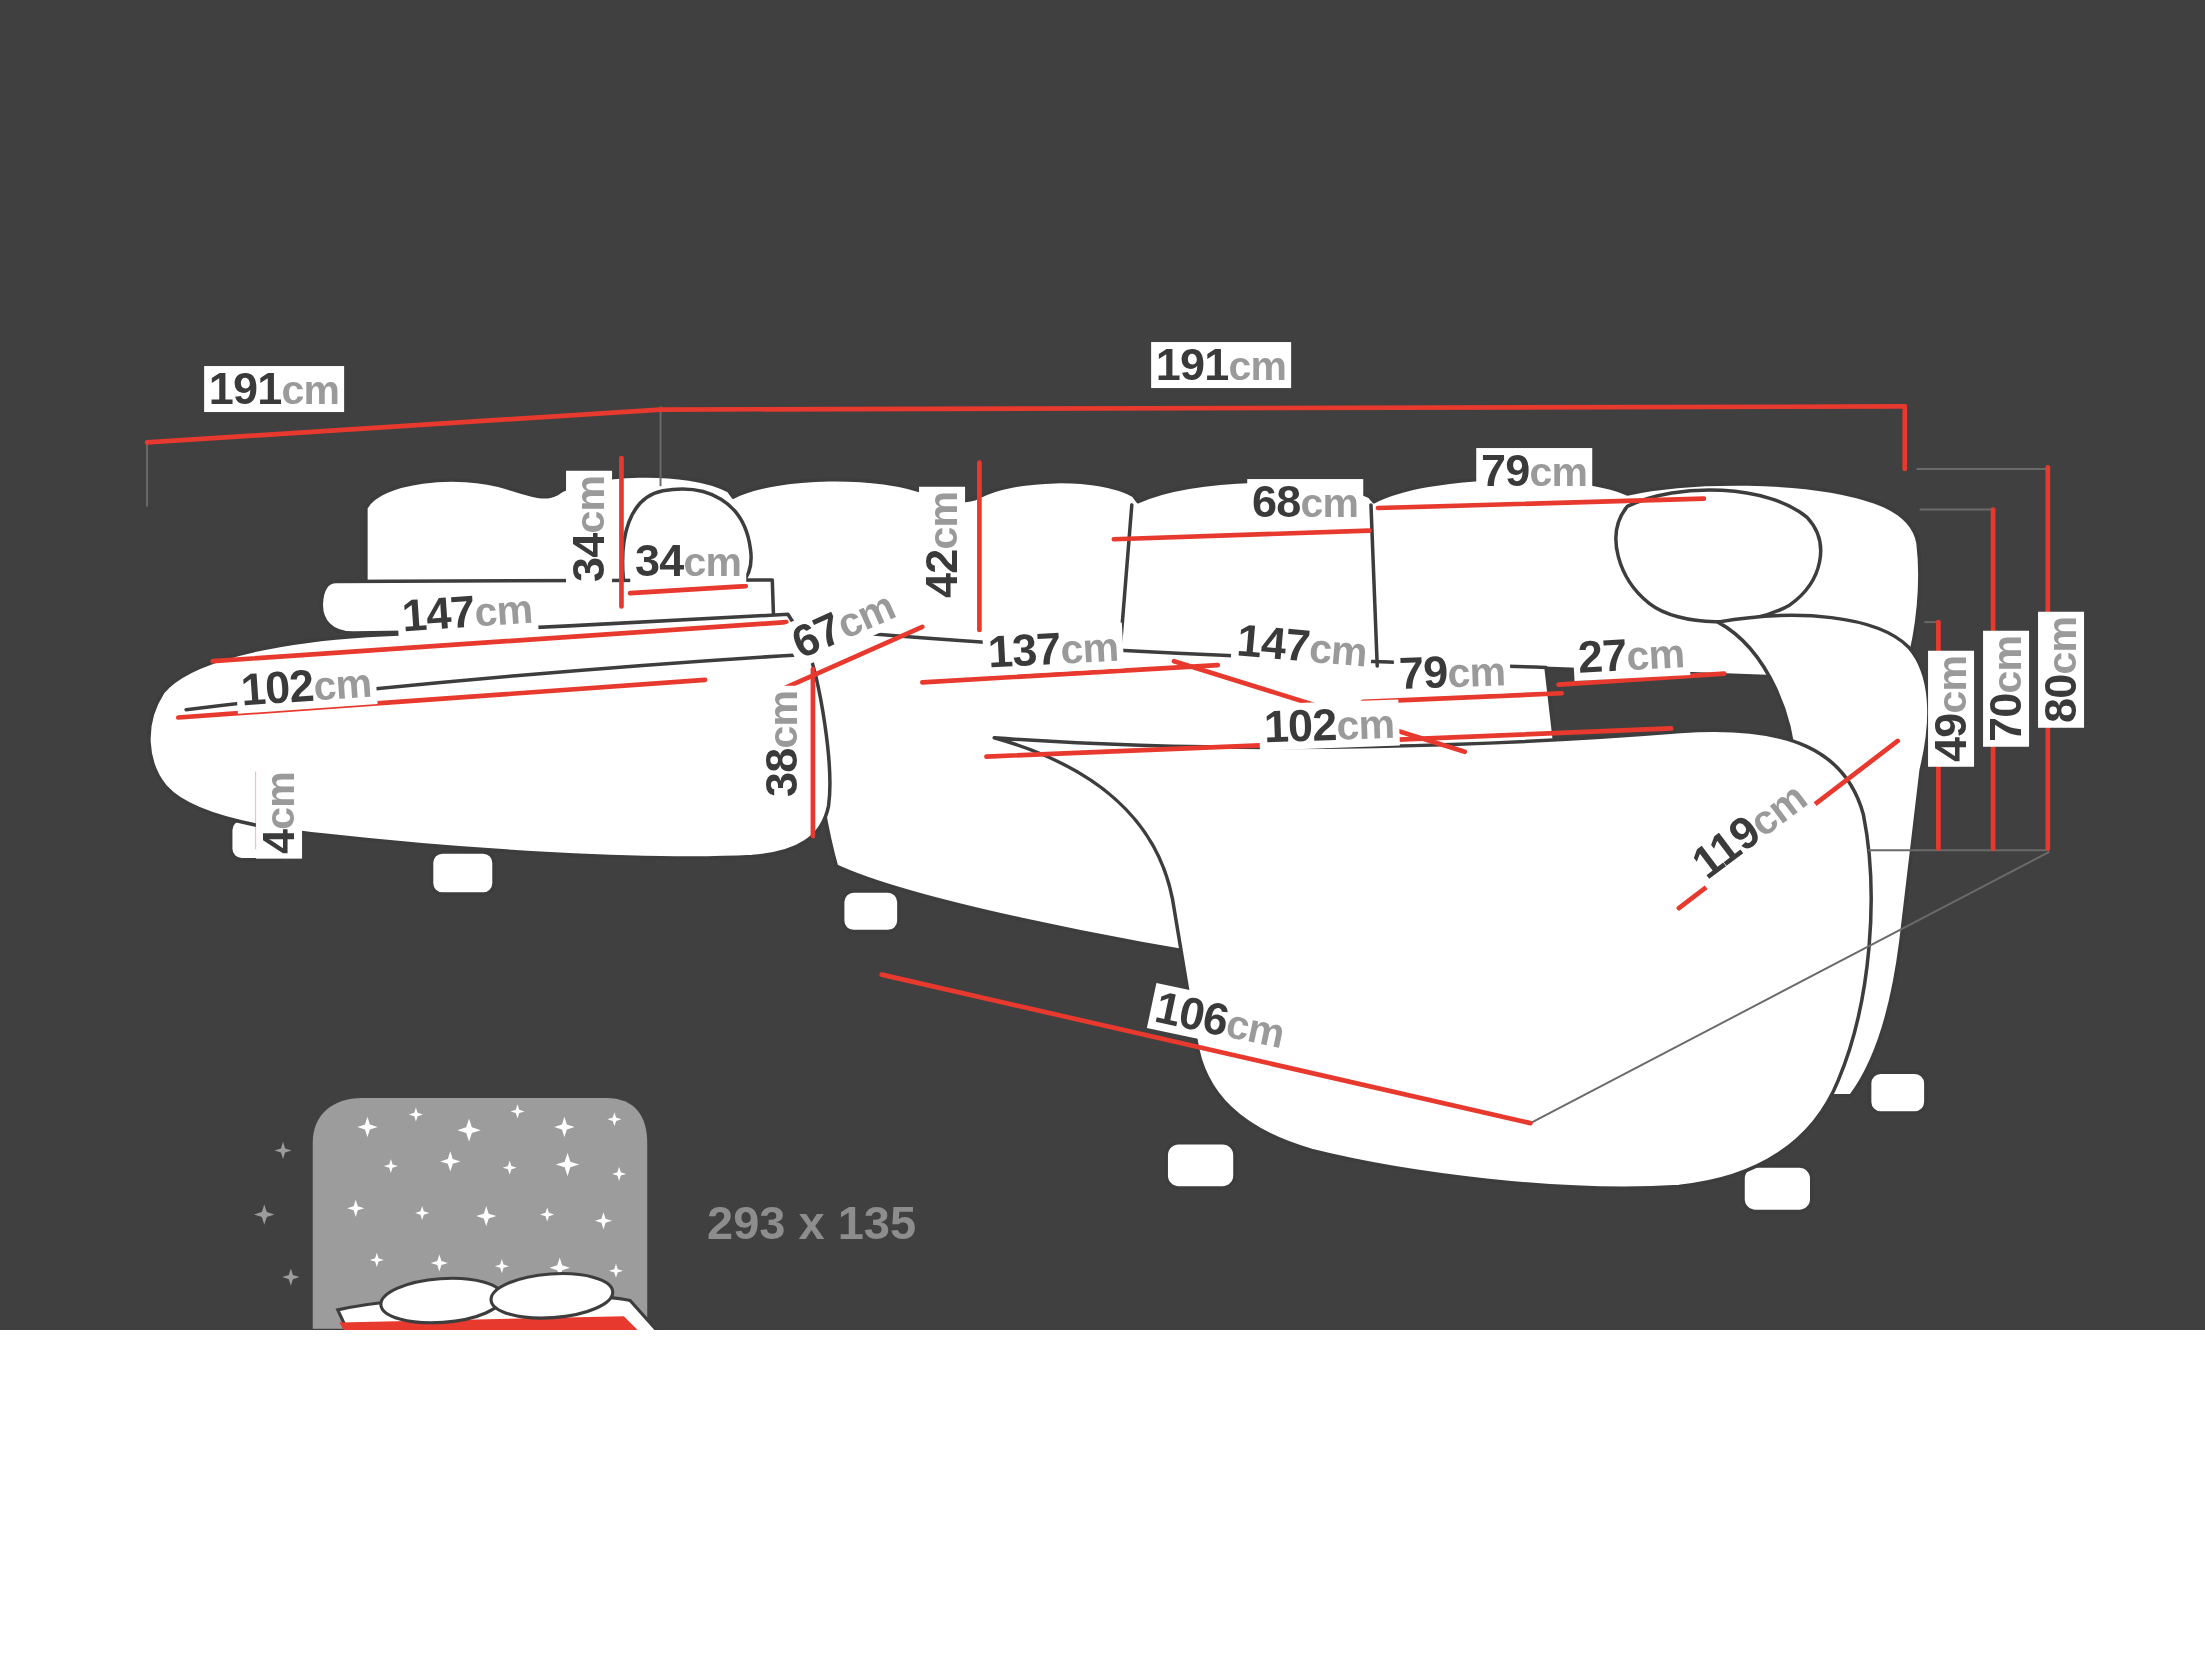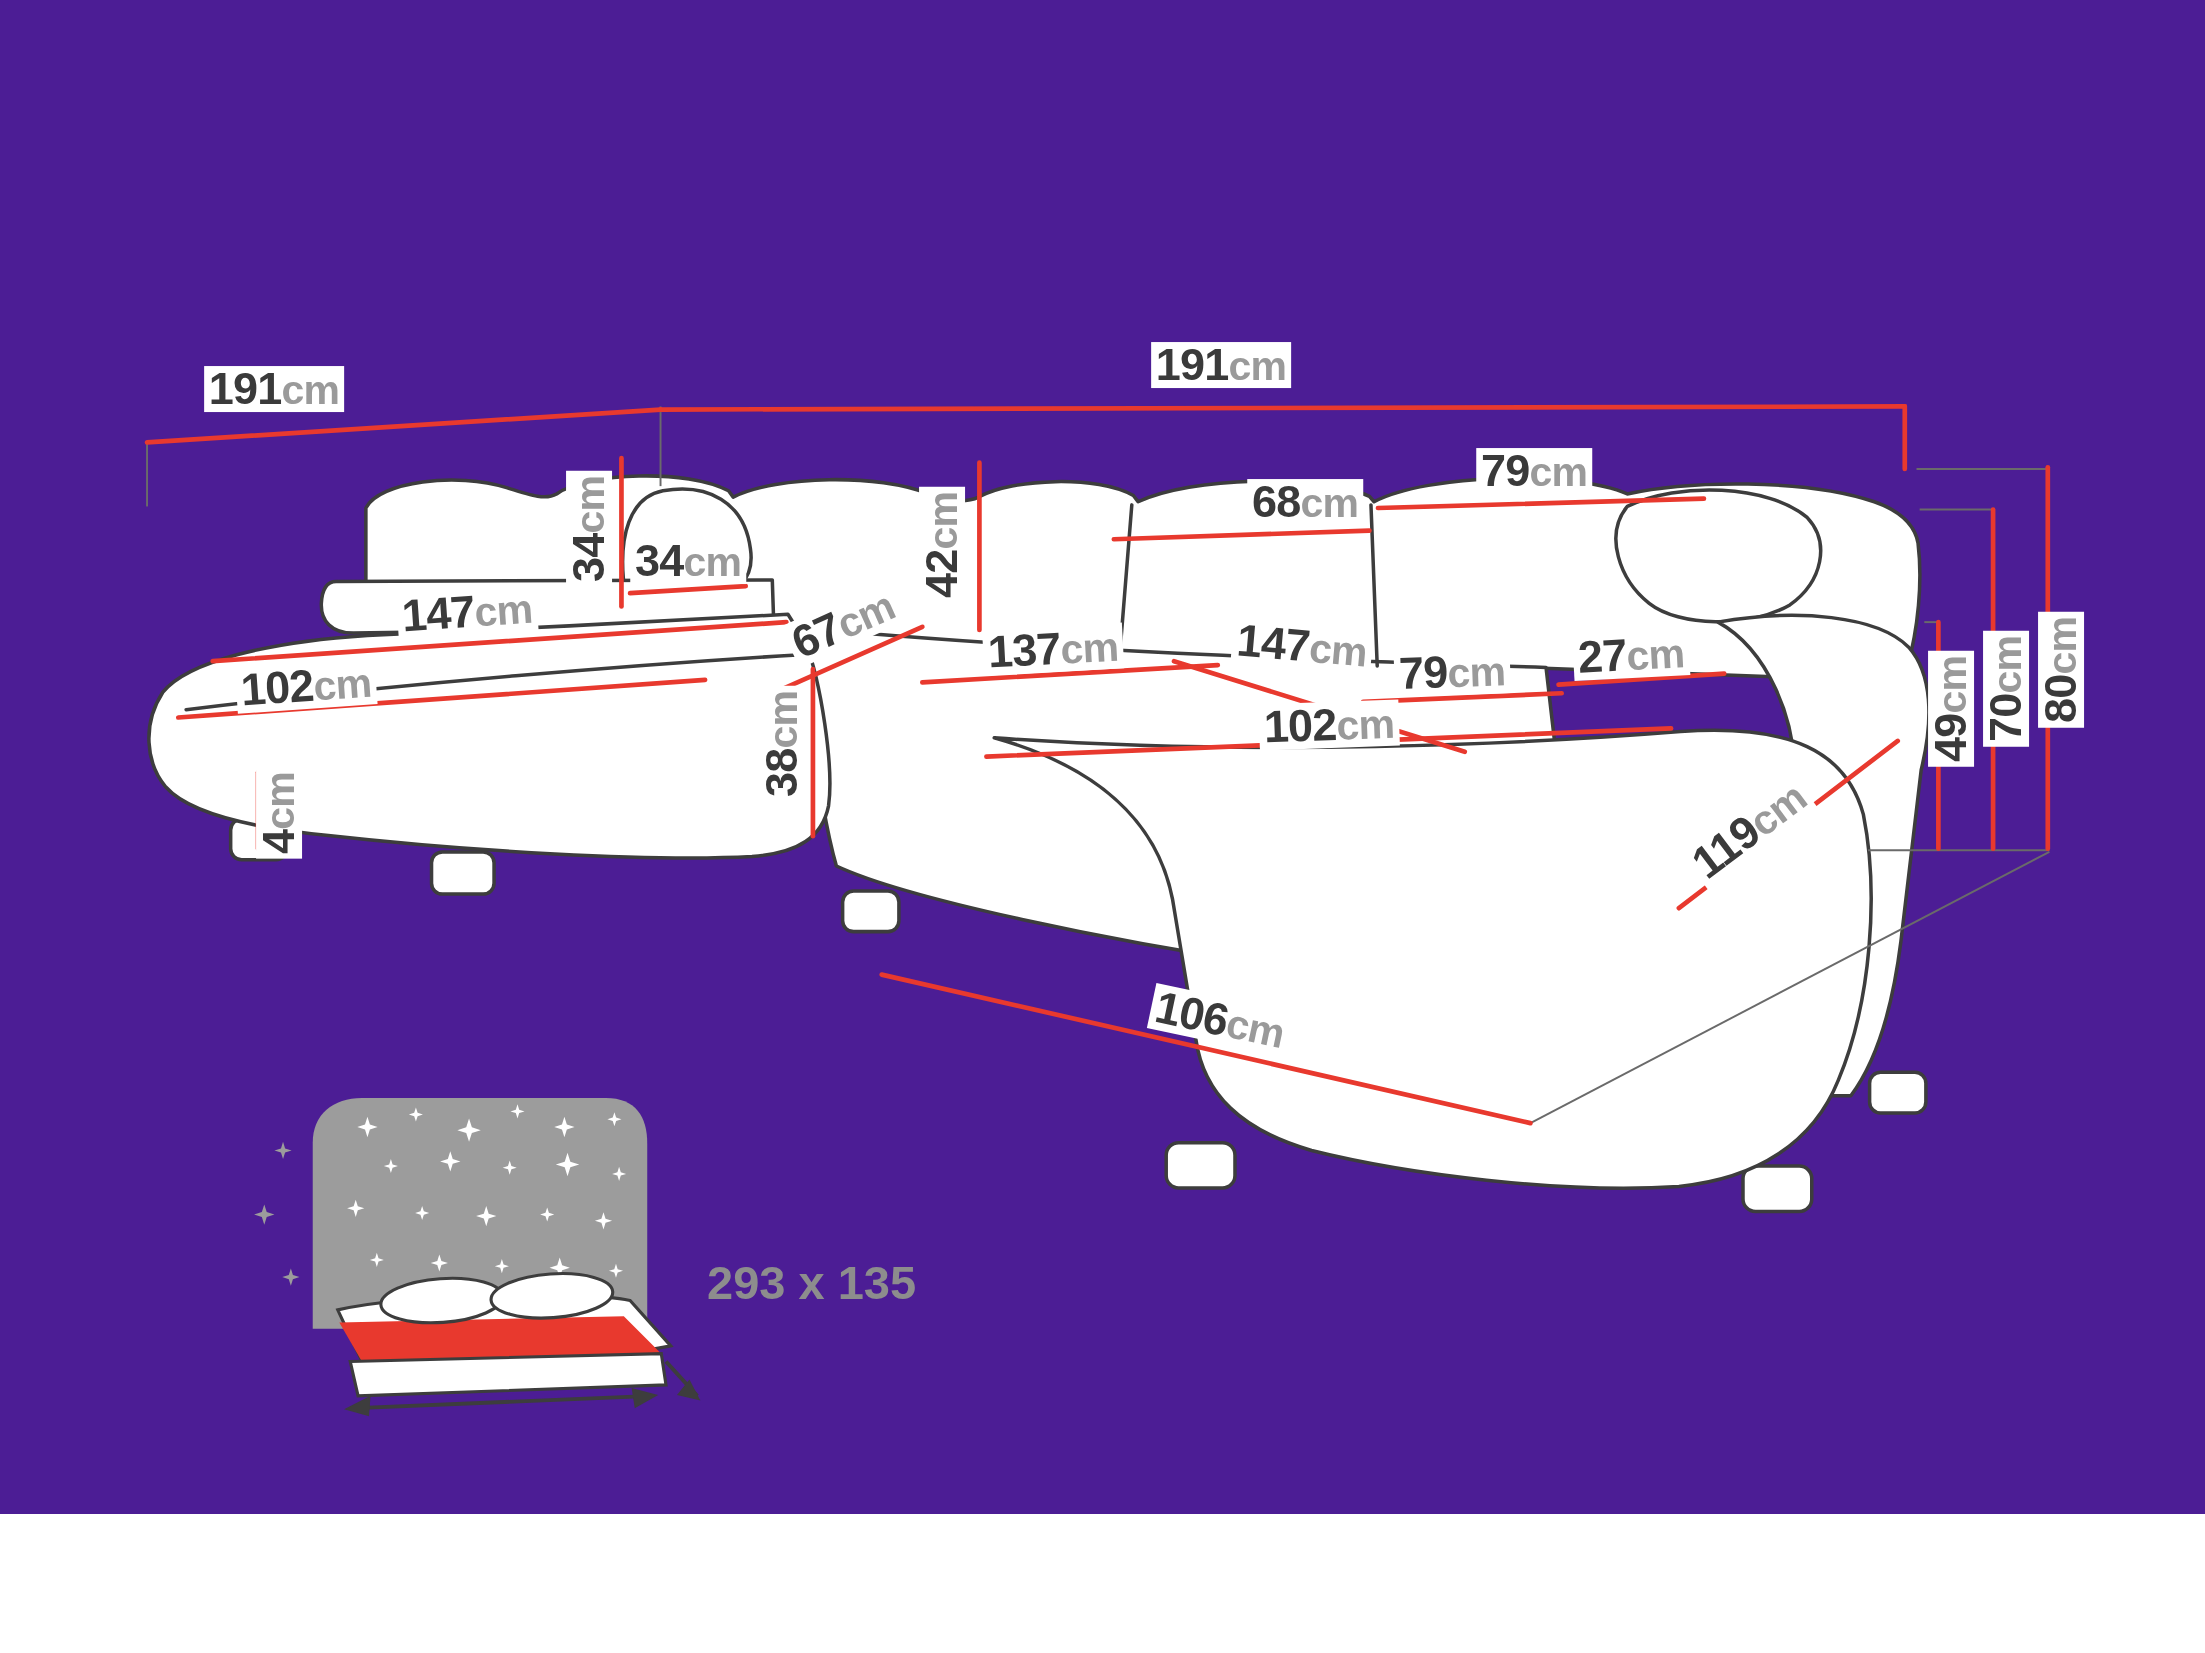--- a/index.html
+++ b/index.html
@@ -1,17 +1,17 @@
 <!DOCTYPE html>
 <html style="font-size:12.5px"><head>
 <meta charset="utf-8">
 <style>
   html,body{margin:0;padding:0;background:#ffffff;}
   body{width:2205px;height:1653px;font-family:"Liberation Sans",sans-serif;}
-  .stage{position:relative;width:2205px;height:1514px;background:#4c1d95;overflow:hidden;}
+  .stage{position:relative;width:2205px;height:1330px;background:#404040;overflow:hidden;}
   .stage svg{position:absolute;left:0;top:0;}
   .dim{
     position:absolute;
     white-space:nowrap;
     font-weight:700;
     font-size:45px;
     color:#3a3a3a;
     background:#ffffff;
     padding:0 4.7px;
     line-height:1.02;
@@ -222,16 +222,16 @@
   <div class="dim" style="left:1951px;top:709px;transform:translate(-50%,-50%) rotate(-90deg);">
     <span class="num">49</span><span class="unit">cm</span>
   </div>
   <div class="dim" style="left:2006px;top:689px;transform:translate(-50%,-50%) rotate(-90deg);">
     <span class="num">70</span><span class="unit">cm</span>
   </div>
   <div class="dim" style="left:2061px;top:670px;transform:translate(-50%,-50%) rotate(-90deg);">
     <span class="num">80</span><span class="unit">cm</span>
   </div>
 
-  <div class="bed-size" style="left:707px;top:1282px;transform:translate(0,-50%);text-align:center;">293 x 135</div>
+  <div class="bed-size" style="left:707px;top:1222px;transform:translate(0,-50%);text-align:center;">293 x 135</div>
 
 </div>
 
 
 </body></html>

